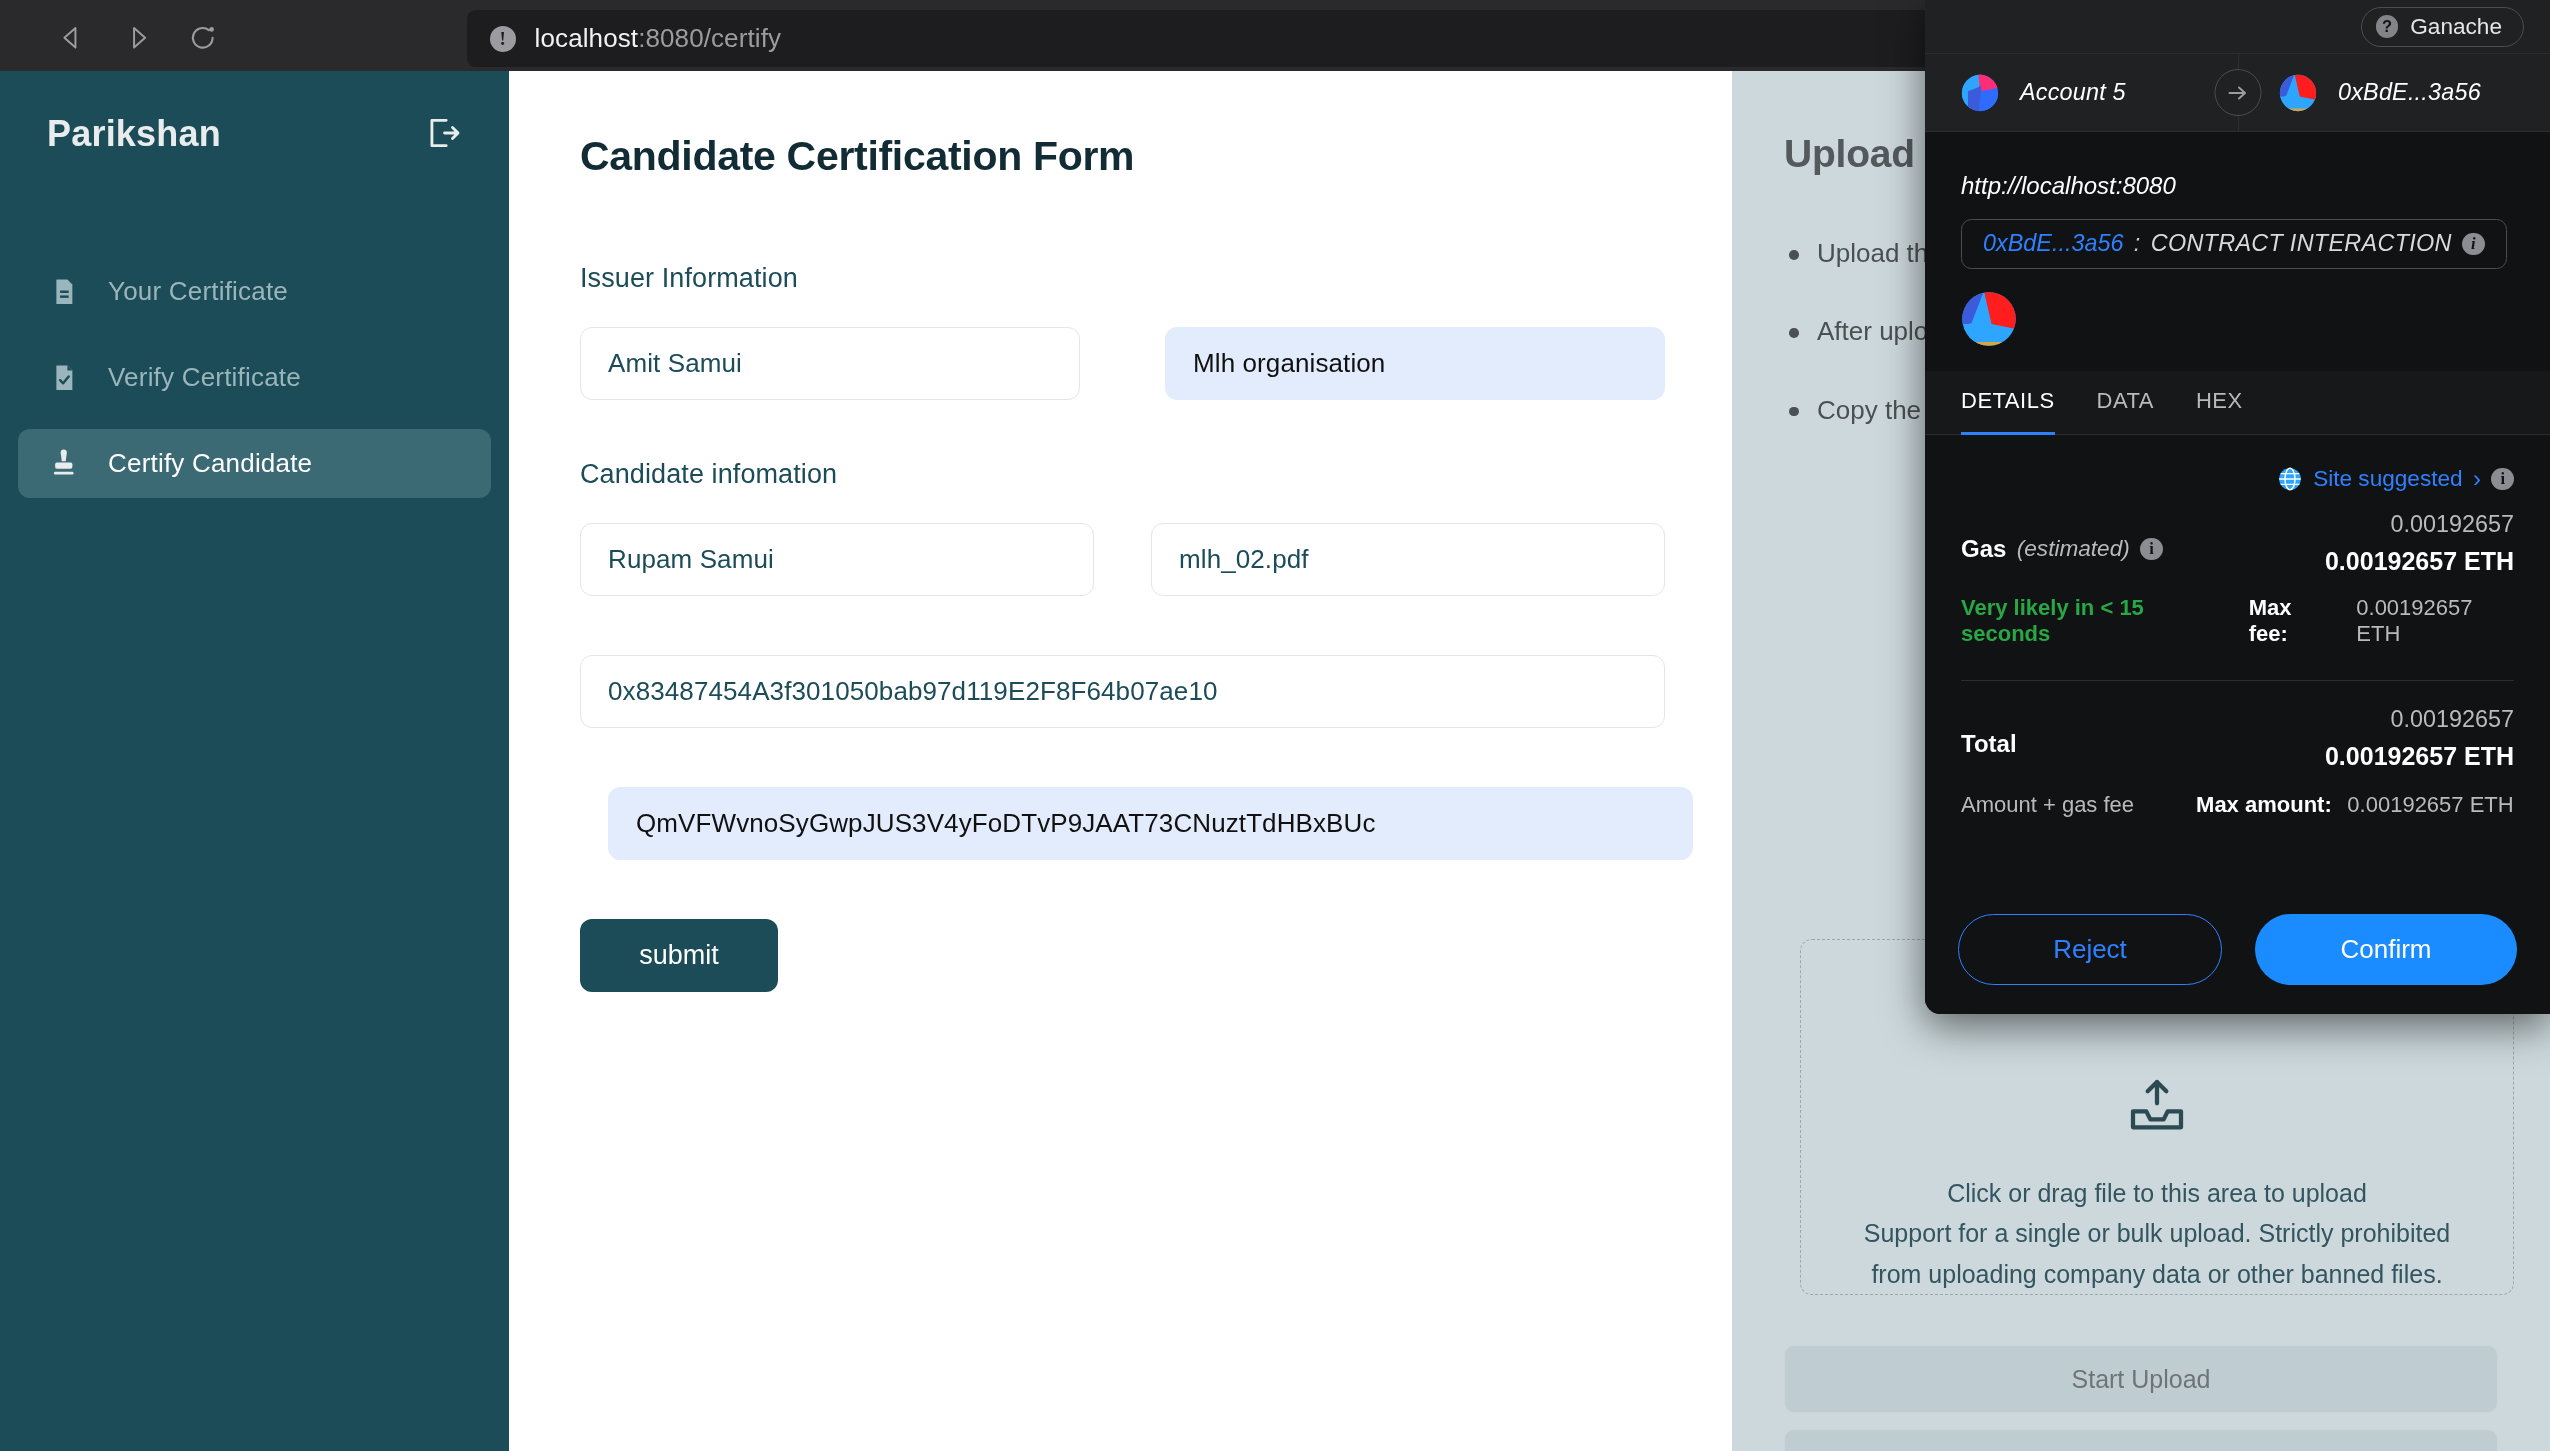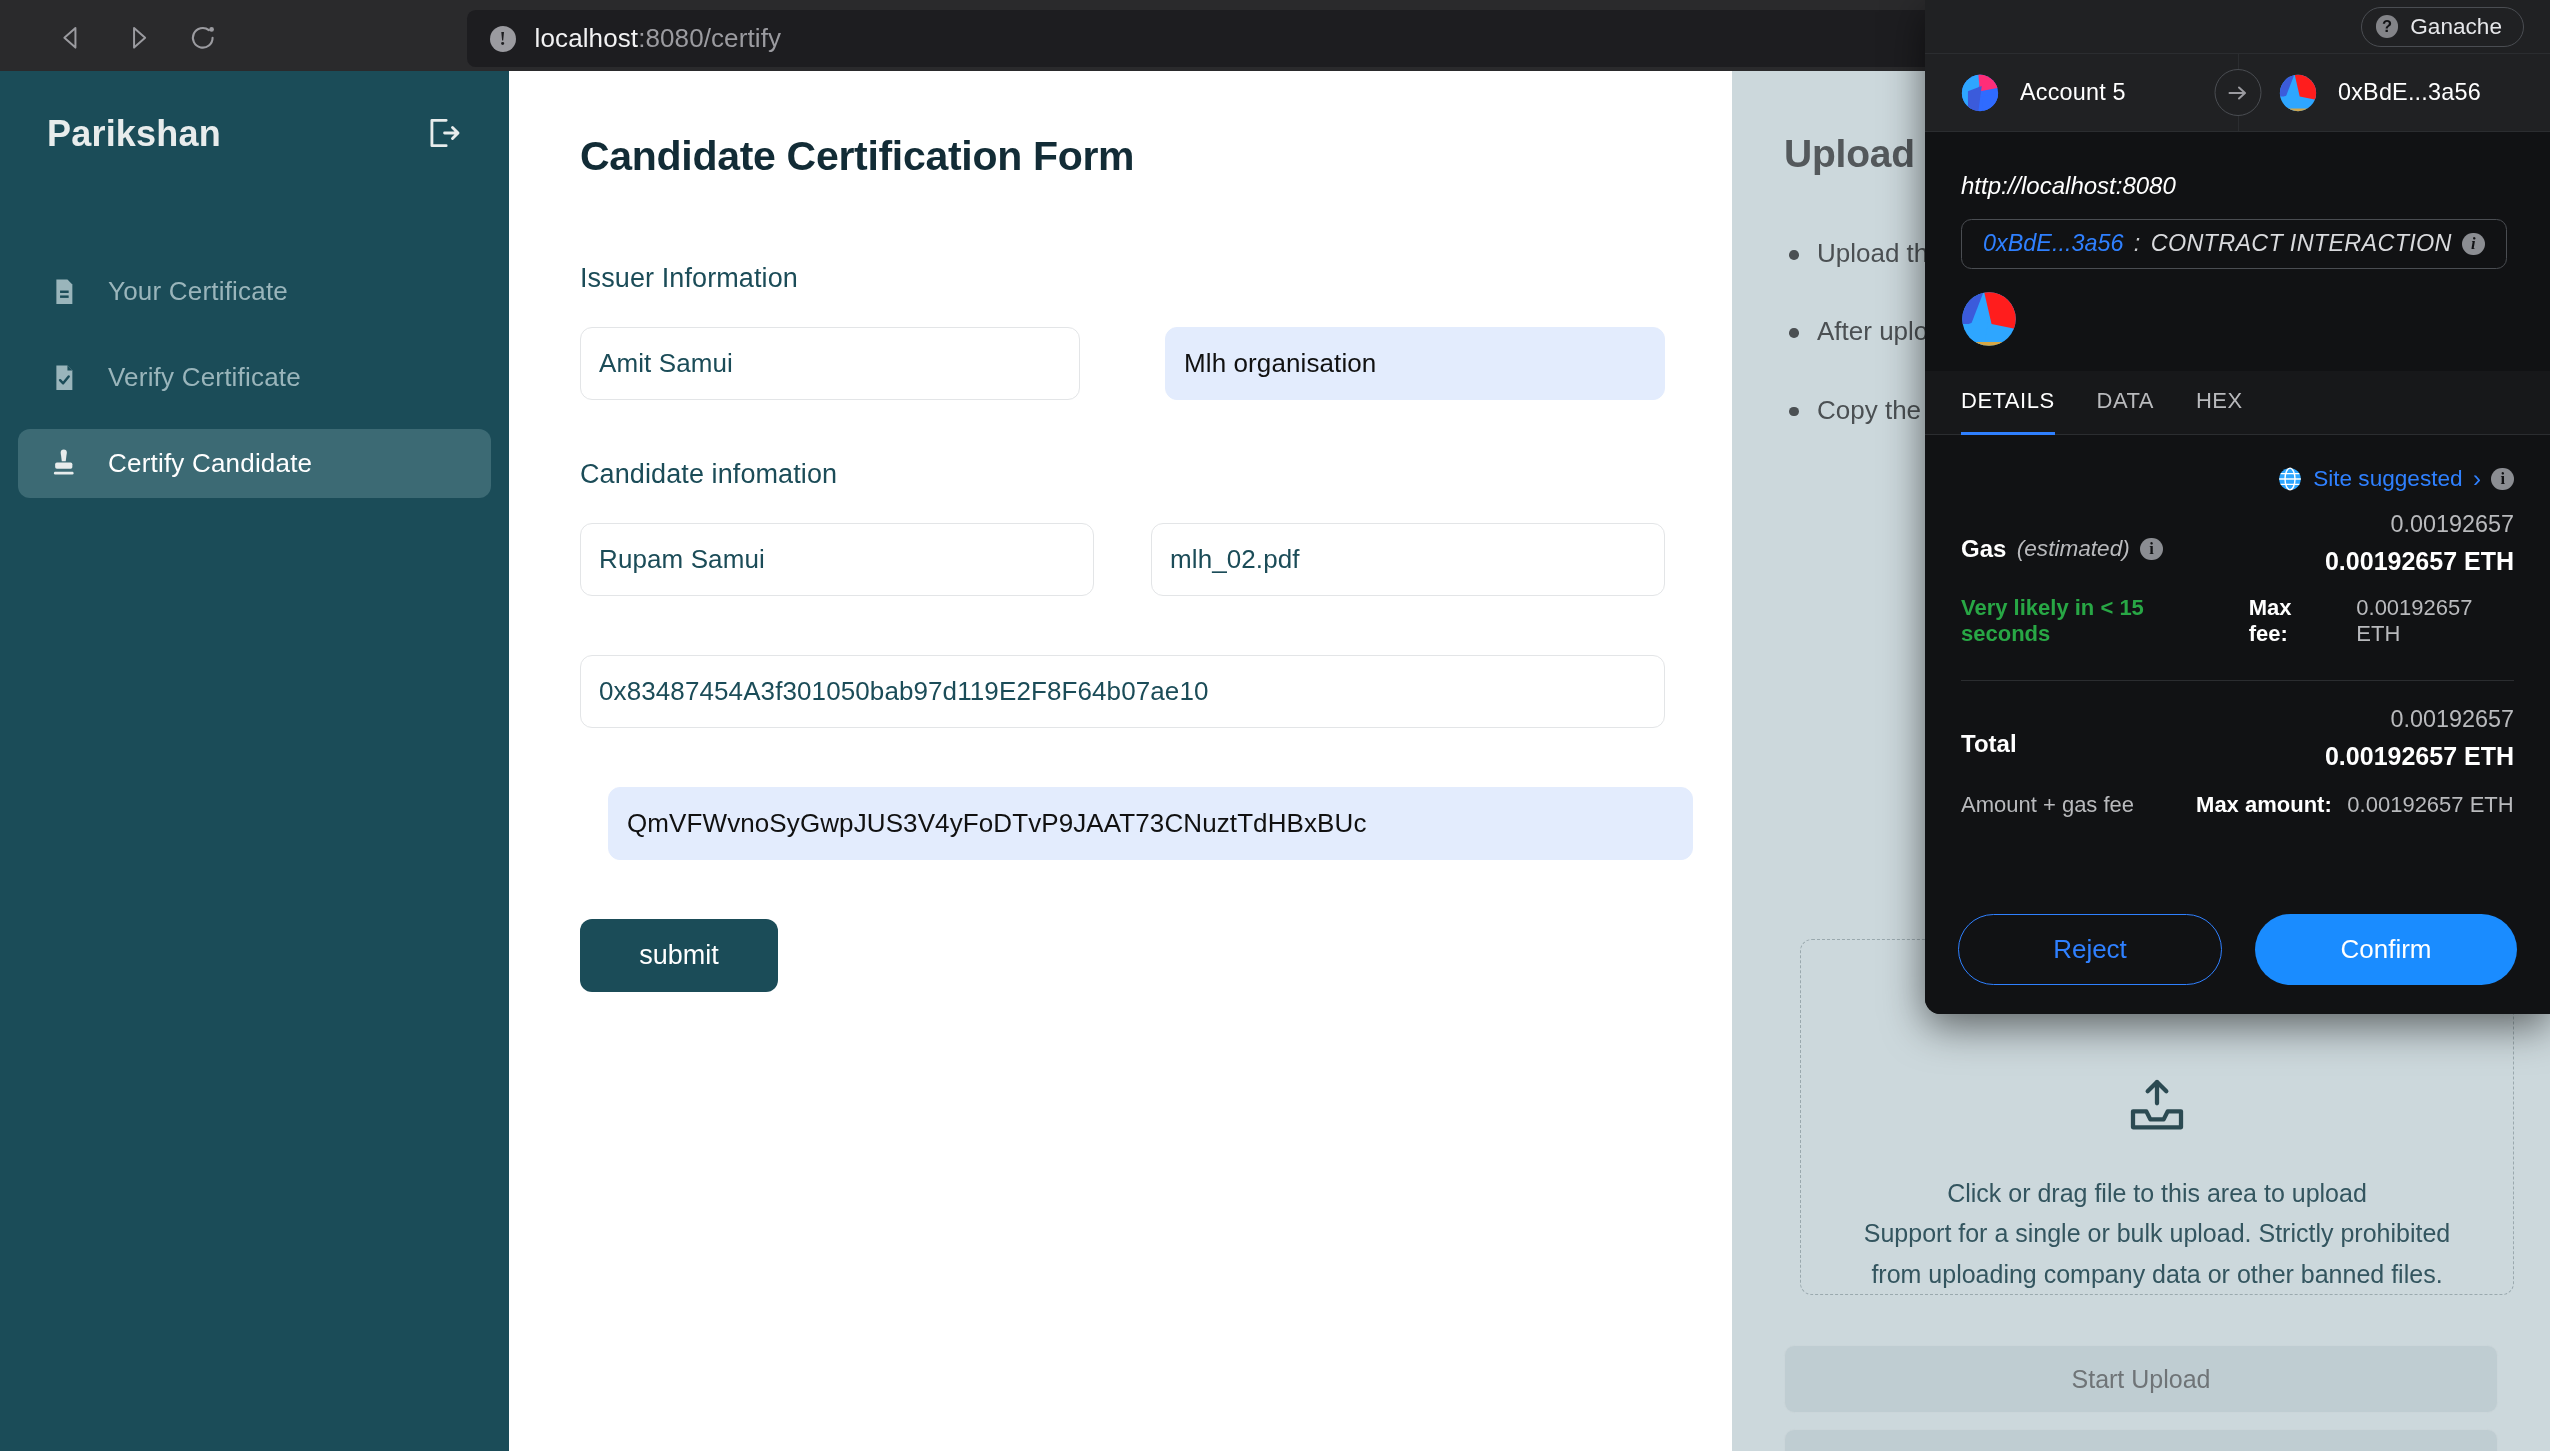--- a/index.html
+++ b/index.html
@@ -95,21 +95,21 @@
     letter-spacing: -0.3px; margin-bottom: 83px;
   }
   .section-title {
     font-size: 27px; color: #1b4c58; font-weight: 500;
     margin-bottom: 33px; letter-spacing: 0.1px;
   }
   .field-row { display: flex; gap: 57px; margin-bottom: 59px; }
   .field {
     height: 73px; border: 1.7px solid #e3e5e7; border-radius: 12px;
     background: #ffffff; display: flex; align-items: center;
-    padding: 0 18px; font-size: 26px; color: #1b4c58;
+    padding: 0 27px; font-size: 26px; color: #1b4c58;
     letter-spacing: 0.1px;
   }
   .field.autofill { background: #e3ecfd; border-color: #e3ecfd; color: #111111; margin-left: 28px; }
   .field.half { width: 514px; }
   .field.full { width: 1085px; }
   .submit-btn {
     margin-top: 59px;
     width: 198px; height: 73px;
     background: #1b4c58; color: #ffffff;
     border: none; border-radius: 12px;
@@ -182,20 +182,21 @@
     width: 22.6px; height: 22.6px; border-radius: 50%;
     background: #838488; color: #111214;
     font-size: 16.5px; font-weight: bold;
     display: flex; align-items: center; justify-content: center;
   }
   .mm-net-label { font-size: 22.6px; color: #e6e7ea; }
   .mm-accounts {
     height: 78px; display: flex; align-items: center;
     background: #202123; border-bottom: 0.9px solid #2b2d30;
     position: relative;
+    font-style: italic;
   }
   .mm-acct { display: flex; align-items: center; gap: 21px; flex: 1; padding-left: 36px; }
   .mm-acct.right { padding-left: 47px; }
   .mm-acct-name { font-size: 23.4px; color: #ffffff; letter-spacing: 0.2px; }
   .mm-arrow-circle {
     position: absolute; left: 50%; transform: translateX(-50%);
     width: 47px; height: 47px; border-radius: 50%;
     border: 0.9px solid #4a4d52; background: #202123;
     display: flex; align-items: center; justify-content: center;
   }

